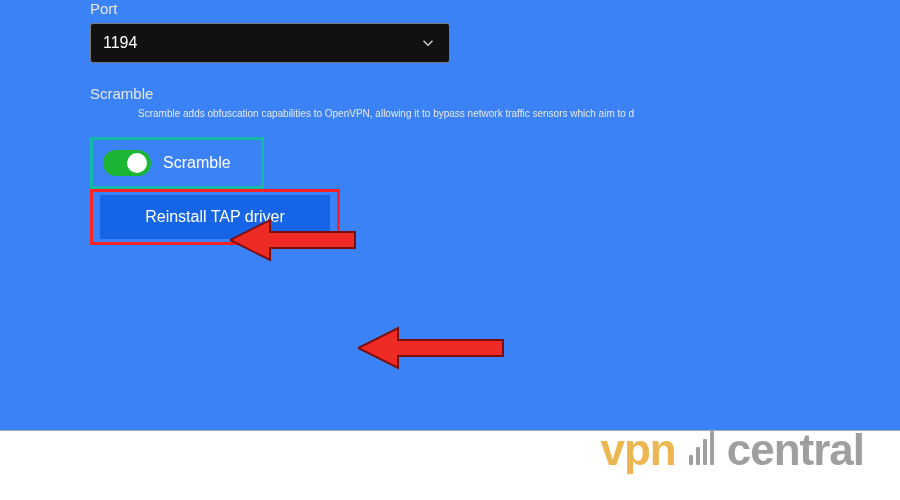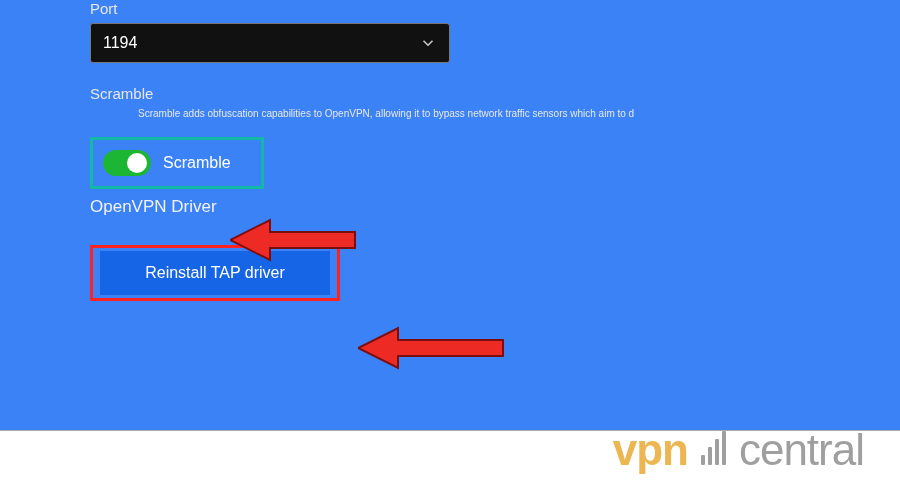--- a/index.html
+++ b/index.html
@@ -128,21 +128,21 @@
       display: flex; align-items: flex-end; gap: 3px;
       margin: 0 5px 4px 5px;
     }
     .watermark .bars span {
       display: block; width: 4px; background: #888; border-radius: 1px;
     }
     .watermark .bars span:nth-child(1){height:10px}
     .watermark .bars span:nth-child(2){height:18px}
     .watermark .bars span:nth-child(3){height:26px}
     .watermark .bars span:nth-child(4){height:34px}
-    .watermark .central { color: #888; font-weight: 400; letter-spacing: -1px; }
+    .watermark .central { color: #888; font-weight: 700; letter-spacing: -1px; }
     .bottom-strip {
       position: absolute;
       left: 0; right: 0;
       top: 430px;
       height: 70px;
       background: #fff;
       border-top: 1px solid #aaa;
     }
   </style>
 </head>
@@ -164,21 +164,20 @@
 
   <div class="description">Scramble adds obfuscation capabilities to OpenVPN, allowing it to bypass network traffic sensors which aim to d</div>
 
   <div class="scramble-box">
     <div class="toggle on">
       <div class="knob"></div>
     </div>
     <span class="scramble-label">Scramble</span>
   </div>
 
-  <div class="driver-label">OpenVPN Driver</div>
 
   <div class="btn-box">
     <button class="btn">Reinstall TAP driver</button>
   </div>
 
   <div class="arrow" style="left:230px; top:212px;">
     <svg width="130" height="56" viewBox="0 0 130 56">
       <polygon points="0,28 40,8 40,20 125,20 125,36 40,36 40,48" fill="#ee2a24" stroke="#7a0e0e" stroke-width="2"></polygon>
     </svg>
   </div>

